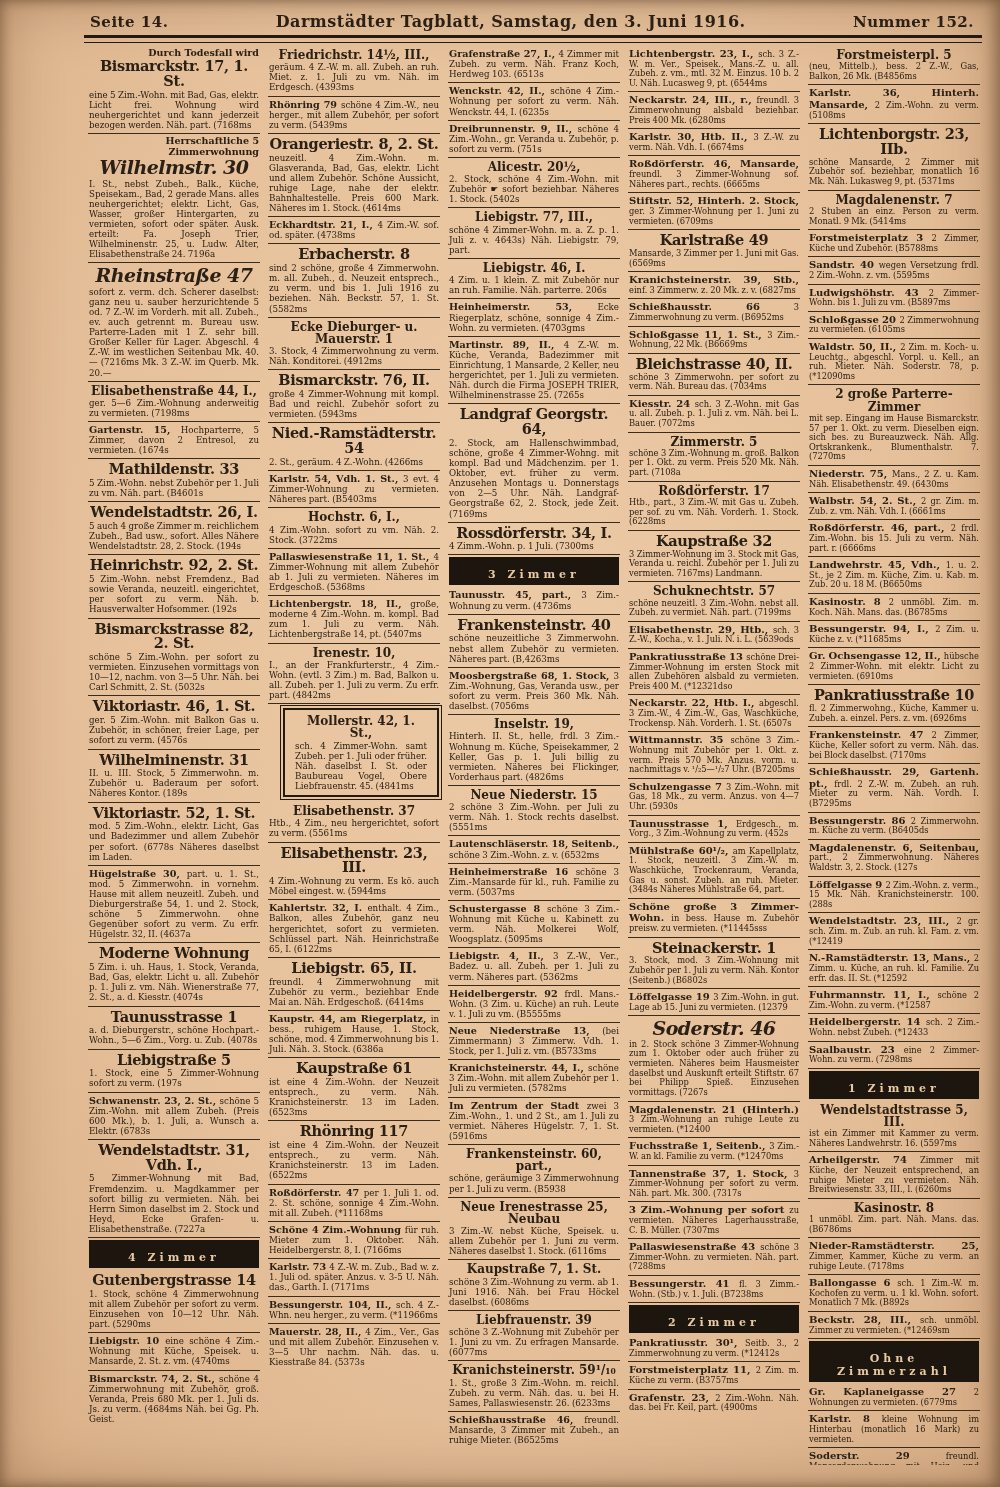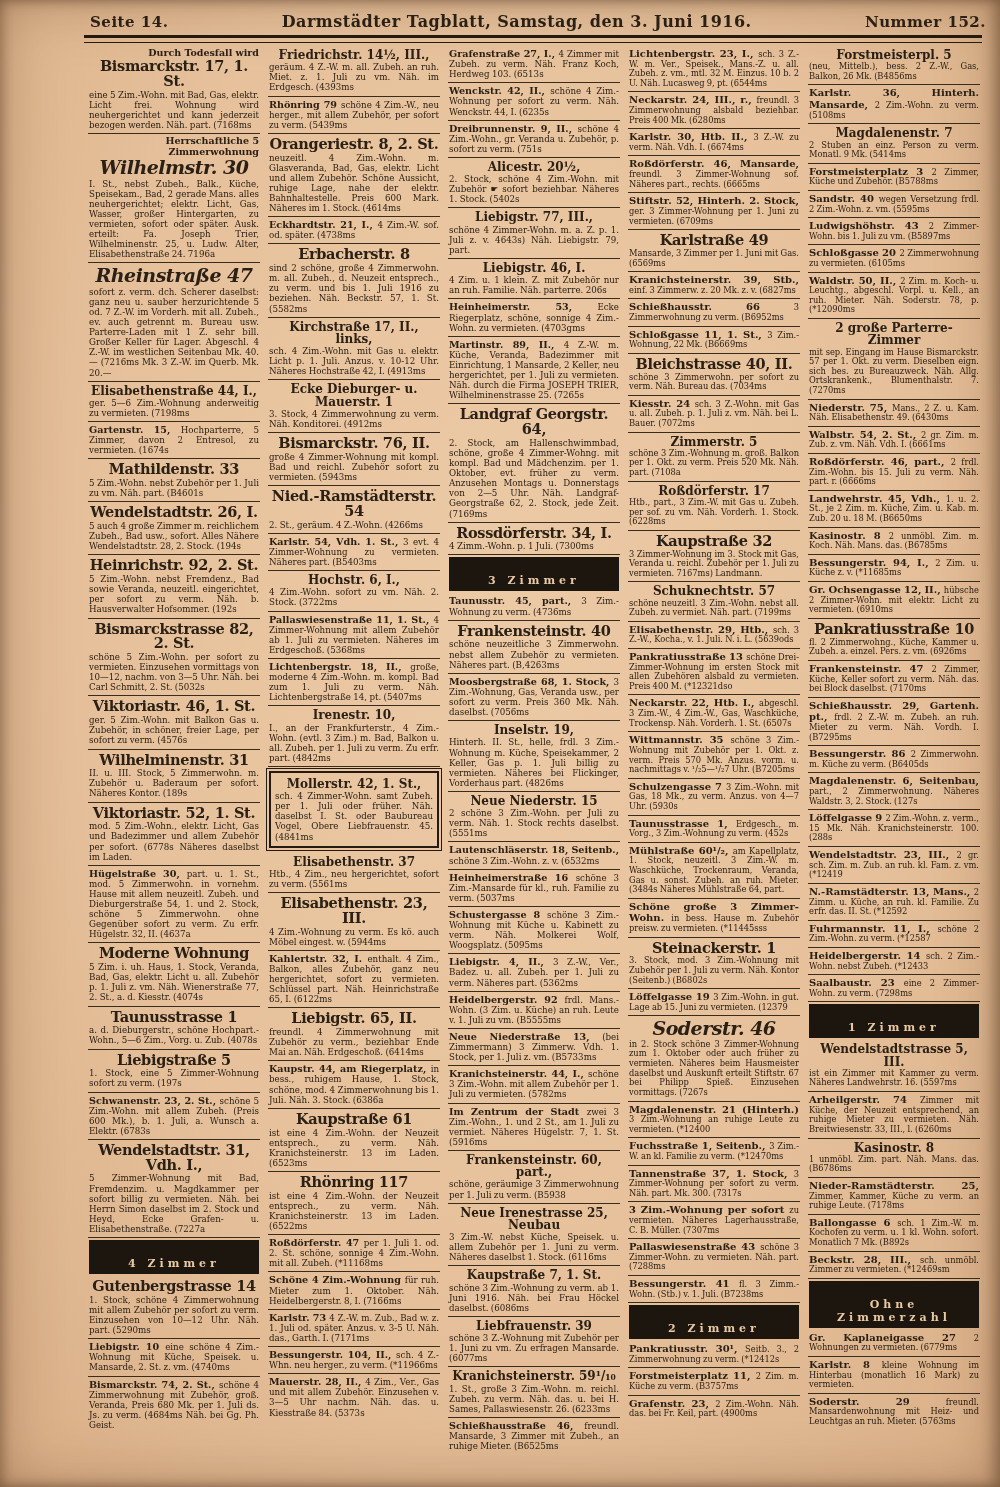--- a/index.html
+++ b/index.html
@@ -9,21 +9,21 @@
     background:#d8b28c;
   }
   #page{
     position:relative;width:1000px;height:1487px;
     background:radial-gradient(ellipse at 50% 40%, #eccaa6 0%, #e6c19b 55%, #d9af87 100%);
     box-shadow:inset 0 0 60px rgba(90,50,20,.35), inset -6px 0 14px rgba(40,20,10,.35), inset 5px 0 10px rgba(40,20,10,.2);
     color:#2b2015;
   }
   #hdr{
     display:flex;justify-content:space-between;align-items:center;
-    padding:12px 14px 4px 90px;
+    padding:12px 26px 4px 90px;
   }
   #hdr .hl{font-weight:bold;font-size:15px;letter-spacing:.5px;}
   #hdr .hc{font-weight:bold;font-size:16px;letter-spacing:.5px;}
   #hdr .hr{font-weight:bold;font-size:15px;letter-spacing:.5px;}
   #rule{height:4px;border-top:3px solid #241a10;border-bottom:1px solid #241a10;margin:0 18px 2px 84px;}
   #cols{
     display:flex;align-items:stretch;
     margin:2px 16px 0 84px;height:1420px;overflow:hidden;
   }
   .col{
@@ -37,26 +37,26 @@
   .head{font-weight:bold;text-align:center;line-height:1.02;margin:1px 0 1px 0;
         font-family:"DejaVu Serif",serif;}
   .head.xl{font-size:19px;letter-spacing:-.5px;font-style:italic;}
   .head.lg{font-size:14.5px;letter-spacing:-.3px;}
   .head.md{font-size:12px;}
   p.body{margin:0;font-size:8.7px;line-height:1.16;text-align:justify;word-spacing:-.4px;}
   .runin{font-weight:bold;font-size:9.6px;}
   .bar{
     background:#1d160f;color:#e8c9a4;text-align:center;
     font-weight:bold;font-size:11px;letter-spacing:4px;
-    margin:3px 2px;padding:16px 0 3px 0;
+    margin:3px 2px;padding:10px 0 3px 0;
     box-shadow:0 0 0 1px #1d160f;
   }
   .boxed{
     border:2px solid #241a10;outline:1px solid #241a10;outline-offset:2px;
-    padding:4px 4px;margin:4px 1px 5px 1px;
+    padding:4px 10px;margin:4px 1px 5px 15px;
   }
   
   .col:nth-child(4) p.body,.col:nth-child(5) p.body{font-size:8.3px;}
   .col:nth-child(4) .runin,.col:nth-child(5) .runin{font-size:10px;}
 </style>
 </head>
 <body>
 
 <div id="page">
   <div id="hdr">
@@ -163,24 +163,20 @@
           <p class="body">neuzeitl. 4 Zim.-Wohn. m. Glasveranda, Bad, Gas, elektr. Licht und allem Zubehör. Schöne Aussicht, ruhige Lage, nahe der elektr. Bahnhaltestelle. Preis 600 Mark. Näheres im 1. Stock. (4614ms</p>
         </div>
         <div class="ad">
           <p class="body"><span class="runin">Eckhardtstr. 21, I., </span>4 Zim.-W. sof. od. später. (4738ms</p>
         </div>
         <div class="ad">
           <div class="head lg">Erbacherstr. 8</div>
           <p class="body">sind 2 schöne, große 4 Zimmerwohn. m. all. Zubeh., d. Neuzeit entsprech., zu verm. und bis 1. Juli 1916 zu beziehen. Näh. Beckstr. 57, 1. St. (5582ms</p>
         </div>
         <div class="ad">
-          <div class="head md">Kirchstraße 17, II., links,</div>
-          <p class="body">sch. 4 Zim.-Wohn. mit Gas u. elektr. Licht p. 1. Juli. Anzus. v. 10-12 Uhr. Näheres Hochstraße 42, I. (4913ms</p>
-        </div>
-        <div class="ad">
           <div class="head md">Ecke Dieburger- u. Mauerstr. 1</div>
           <p class="body">3. Stock, 4 Zimmerwohnung zu verm. Näh. Konditorei. (4912ms</p>
         </div>
         <div class="ad">
           <div class="head lg">Bismarckstr. 76, II.</div>
           <p class="body">große 4 Zimmer-Wohnung mit kompl. Bad und reichl. Zubehör sofort zu vermieten. (5943ms</p>
         </div>
         <div class="ad">
           <div class="head lg">Nied.-Ramstädterstr. 54</div>
           <p class="body">2. St., geräum. 4 Z.-Wohn. (4266ms</p>
@@ -467,20 +463,24 @@
           <p class="body"><span class="runin">Grafenstr. 23, </span>2 Zim.-Wohn. Näh. das. bei Fr. Keil, part. (4900ms</p>
         </div>
       </div>
       <div class="col">
         <div class="ad">
           <div class="head md">Forstmeisterpl. 5</div>
           <p class="body">(neu, Mittelb.), bess. 2 Z.-W., Gas, Balkon, 26 Mk. (B4856ms</p>
         </div>
         <div class="ad">
           <p class="body"><span class="runin">Karlstr. 36, Hinterh. Mansarde, </span>2 Zim.-Wohn. zu verm. (5108ms</p>
+        </div>
+        <div class="ad">
+          <div class="head lg">Lichtenborgstr. 23, IIb.</div>
+          <p class="body">schöne Mansarde, 2 Zimmer mit Zubehör sof. beziehbar, monatlich 16 Mk. Näh. Lukasweg 9, pt. (5371ms</p>
         </div>
         <div class="ad">
           <div class="head md">Magdalenenstr. 7</div>
           <p class="body">2 Stuben an einz. Person zu verm. Monatl. 9 Mk. (5414ms</p>
         </div>
         <div class="ad">
           <p class="body"><span class="runin">Forstmeisterplatz 3 </span>2 Zimmer, Küche und Zubehör. (B5788ms</p>
         </div>
         <div class="ad">
           <p class="body"><span class="runin">Sandstr. 40 </span>wegen Versetzung frdl. 2 Zim.-Wohn. z. vm. (5595ms</p>

